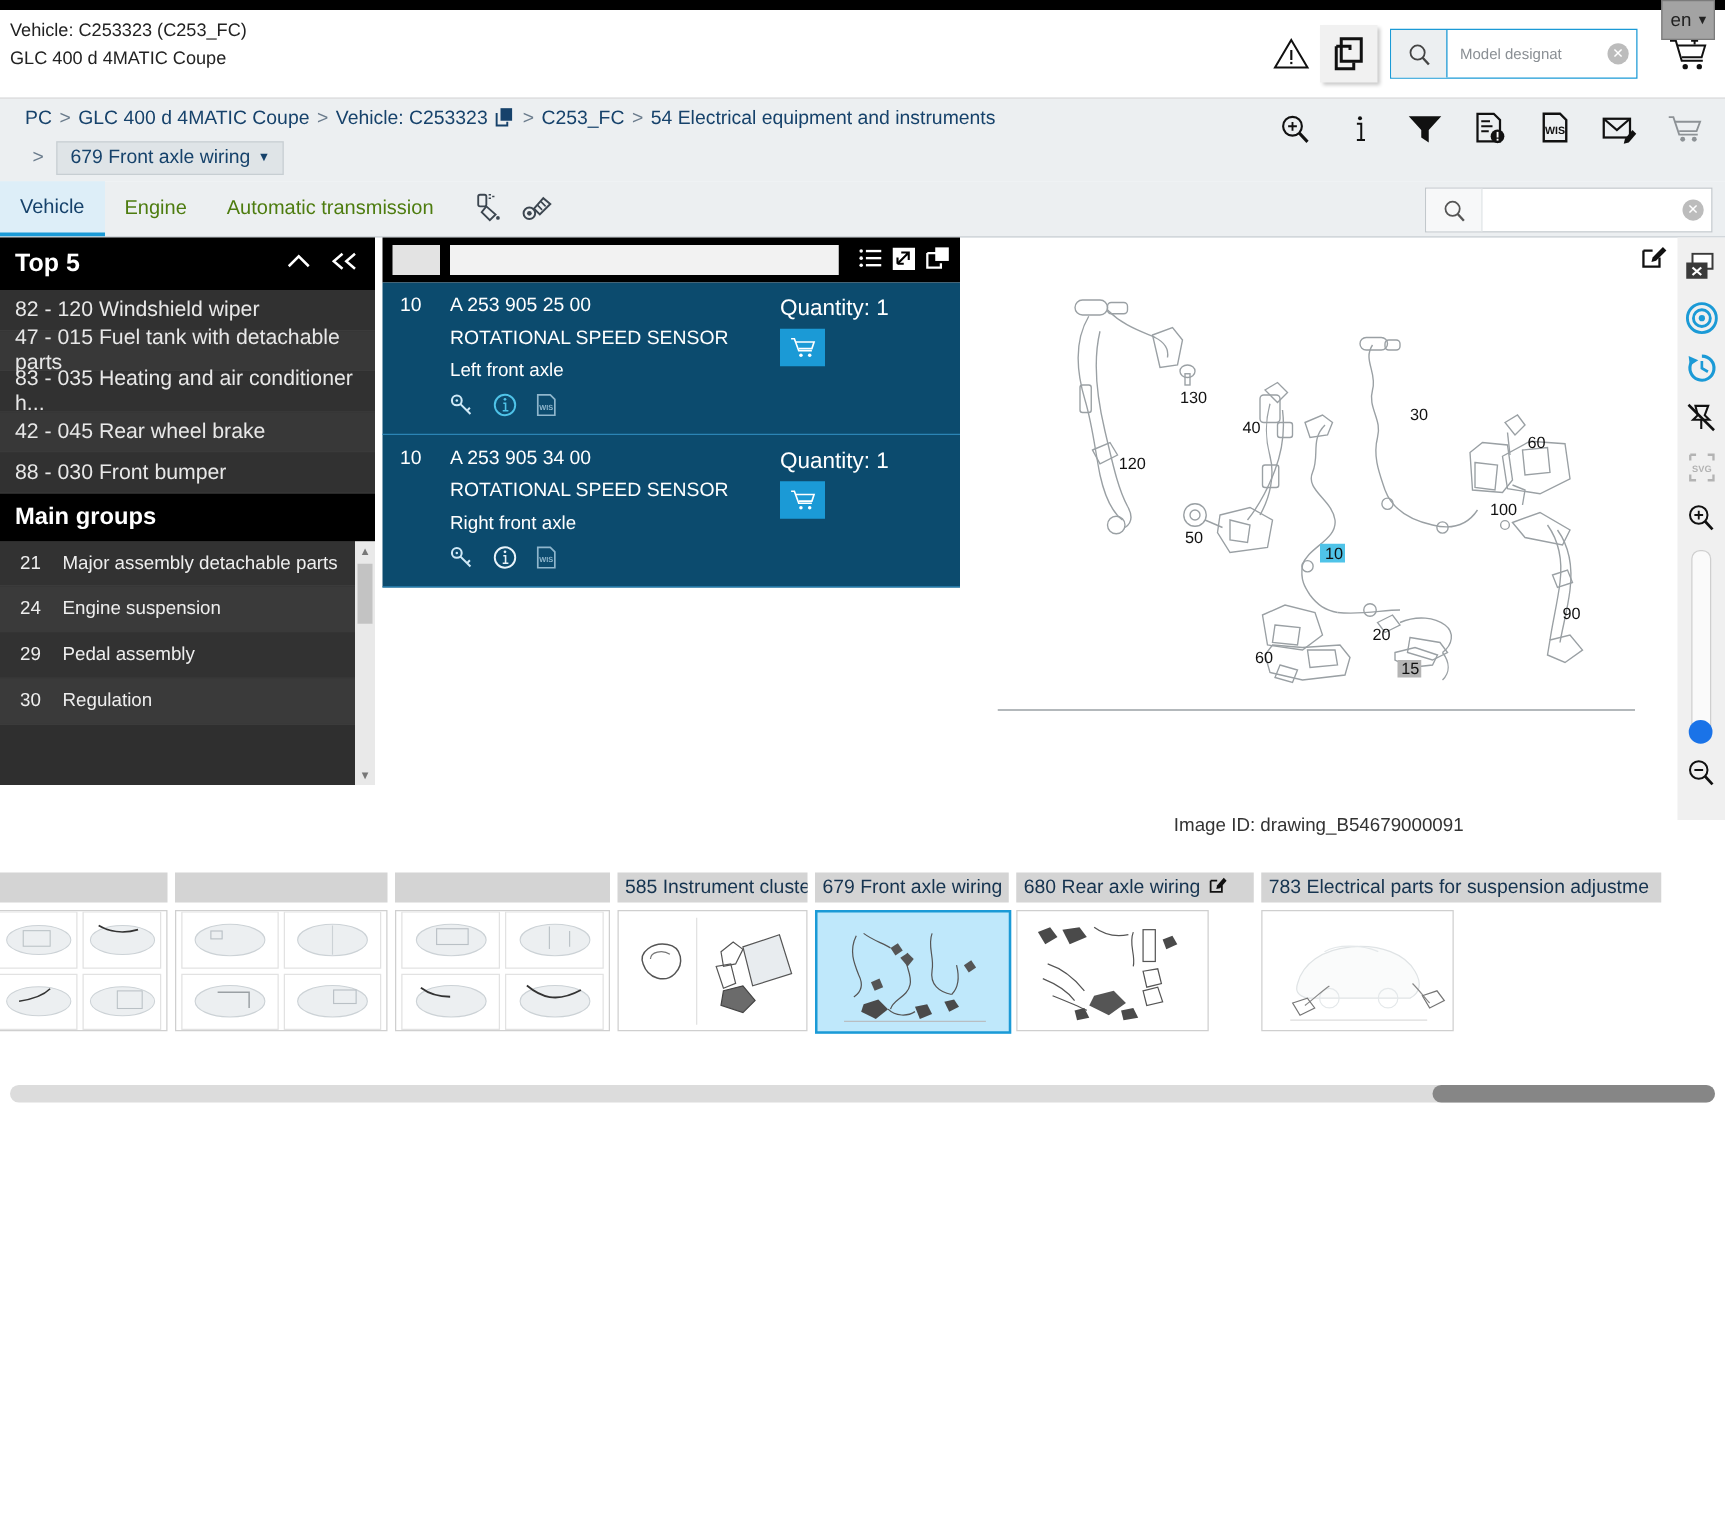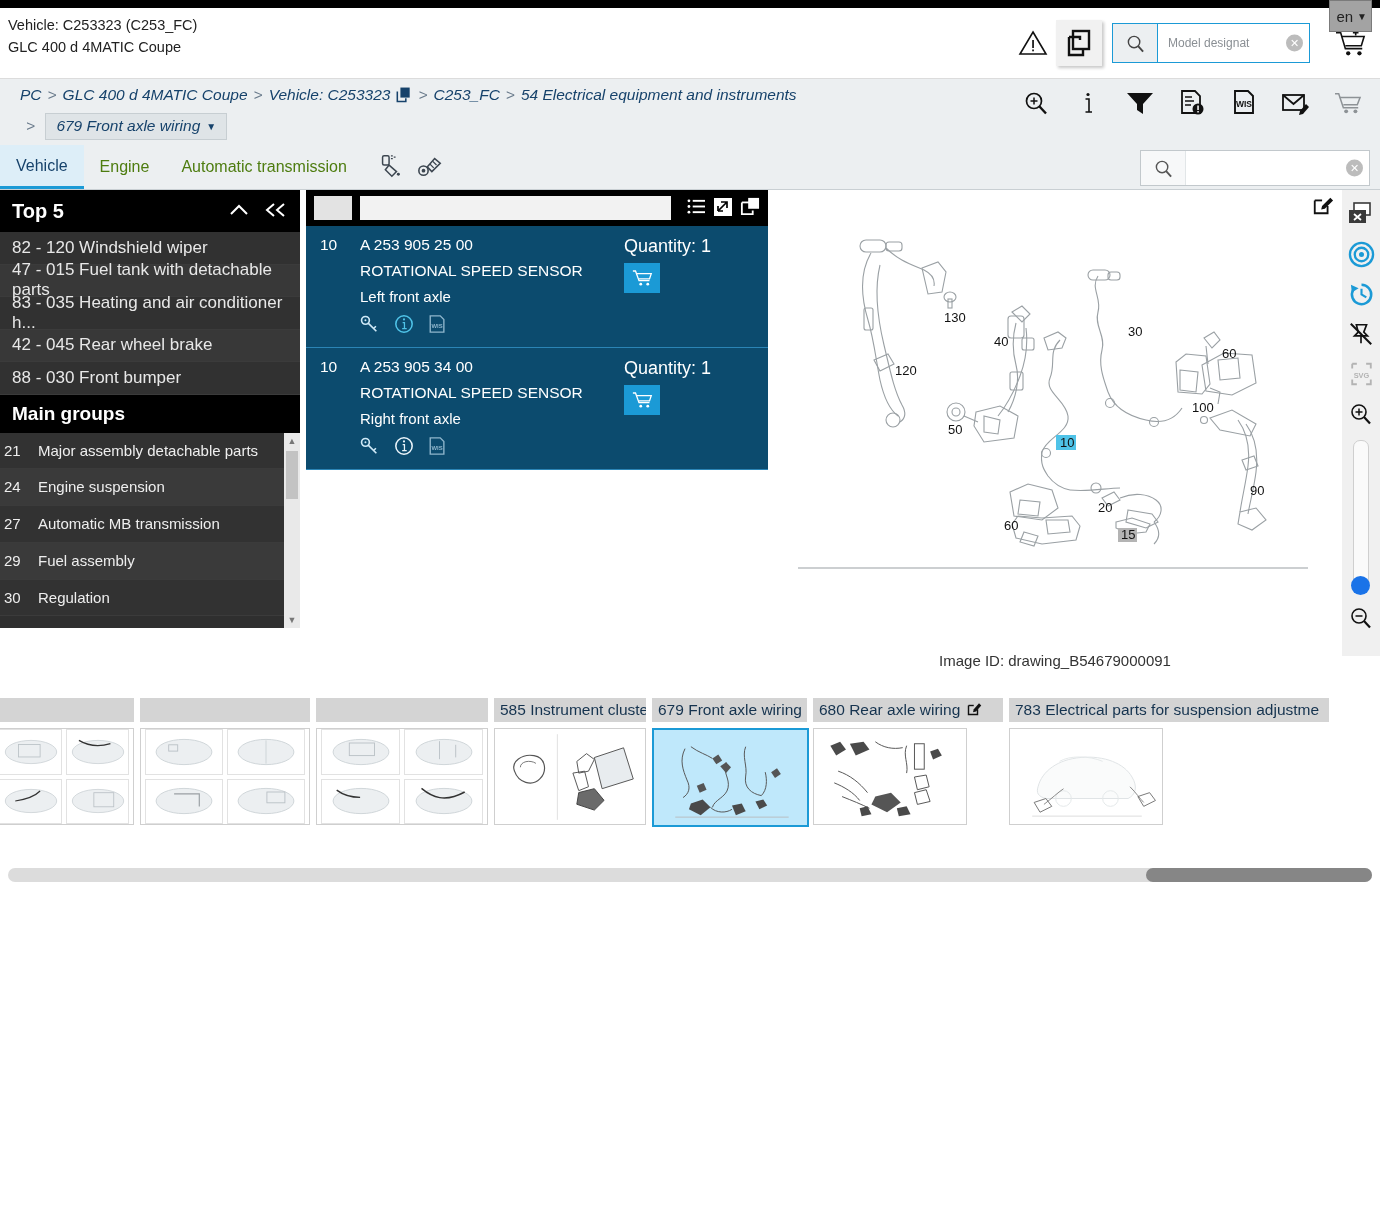--- a/index.html
+++ b/index.html
@@ -44,21 +44,21 @@
     height:26px;margin-right:4px;margin-top:-18px;cursor:pointer;
     display:flex;align-items:center;gap:4px;
   }
   .lang-wrap{position:absolute;right:4px;top:10px;}
 
   
   .crumbbar{
     background:#eceff1;border-top:1px solid #dcdcdc;
     min-height:58px;position:relative;padding:6px 0 2px 0;
   }
-  .crumbs{padding-left:20px;color:#16426b;font-size:15.5px;line-height:1.35;max-width:1030px;font-style:italic;}
+  .crumbs{padding-left:20px;color:#16426b;font-size:15.5px;line-height:1.35;max-width:1030px;}
   .crumbs a{color:#16426b;text-decoration:none;cursor:pointer;}
   .sep{color:#6a7b8c;margin:0 6px;}
   .crumb-chip{
     display:inline-flex;align-items:center;gap:6px;background:#dfe4e7;border:1px solid #c7ced2;
     padding:2px 10px;margin-top:4px;cursor:pointer;
   }
   .toolbar-icons{
     position:absolute;right:10px;top:4px;display:flex;align-items:center;gap:20px;padding-right:6px;
   }
   .tb-ic{cursor:pointer;display:flex;align-items:center;justify-content:center;width:32px;height:40px;}
@@ -90,21 +90,21 @@
   }
   .side-head .chevs{display:flex;gap:14px;align-items:center;}
   .side-row{
     height:31.5px;display:flex;align-items:center;padding:0 12px;font-size:17px;color:#e8e8e8;
     border-bottom:1px solid #3b3b3b;cursor:pointer;background:#313131;
   }
   .side-row:nth-child(even){background:#383838;}
   .group-head{background:#000;height:38px;display:flex;align-items:center;padding:0 12px;font-weight:bold;font-size:19px;}
   .mg-list{position:relative;}
   .mg-row{
-    display:flex;align-items:flex-start;padding:7px 16px 7px 4px;font-size:15px;color:#eee;
+    display:flex;align-items:flex-start;padding:7px 16px 7px 16px;font-size:15px;color:#eee;
     border-bottom:1px solid #3b3b3b;cursor:pointer;background:#323232;line-height:1.45;
   }
   .mg-row:nth-child(even){background:#3a3a3a;}
   .mg-num{width:34px;flex:none;}
   .mg-scroll{
     position:absolute;right:0;top:0;width:16px;height:195px;background:#e9e9e9;
   }
   .mg-scroll .arrow{height:16px;display:flex;align-items:center;justify-content:center;color:#777;font-size:9px;}
   .mg-scroll .thumb{position:absolute;top:18px;left:2px;width:12px;height:48px;background:#c3c3c3;}
   .mg-scroll .arrow.bot{position:absolute;bottom:0;left:0;right:0;}
@@ -372,26 +372,22 @@
     <div class="mg-list">
       <div class="mg-row" style="padding-right:26px;">
         <span class="mg-num">21</span>
         <span>Major assembly detachable parts</span>
       </div>
       <div class="mg-row">
         <span class="mg-num">24</span>
         <span>Engine suspension</span>
       </div>
       <div class="mg-row">
-        <span class="mg-num">27</span>
-        <span>Automatic MB transmission</span>
-      </div>
-      <div class="mg-row">
         <span class="mg-num">29</span>
-        <span>Fuel assembly</span>
+        <span>Pedal assembly</span>
       </div>
       <div class="mg-row">
         <span class="mg-num">30</span>
         <span>Regulation</span>
       </div>
       <div class="mg-scroll">
         <div class="arrow">▲</div>
         <div class="thumb"></div>
         <div class="arrow bot">▼</div>
       </div>

